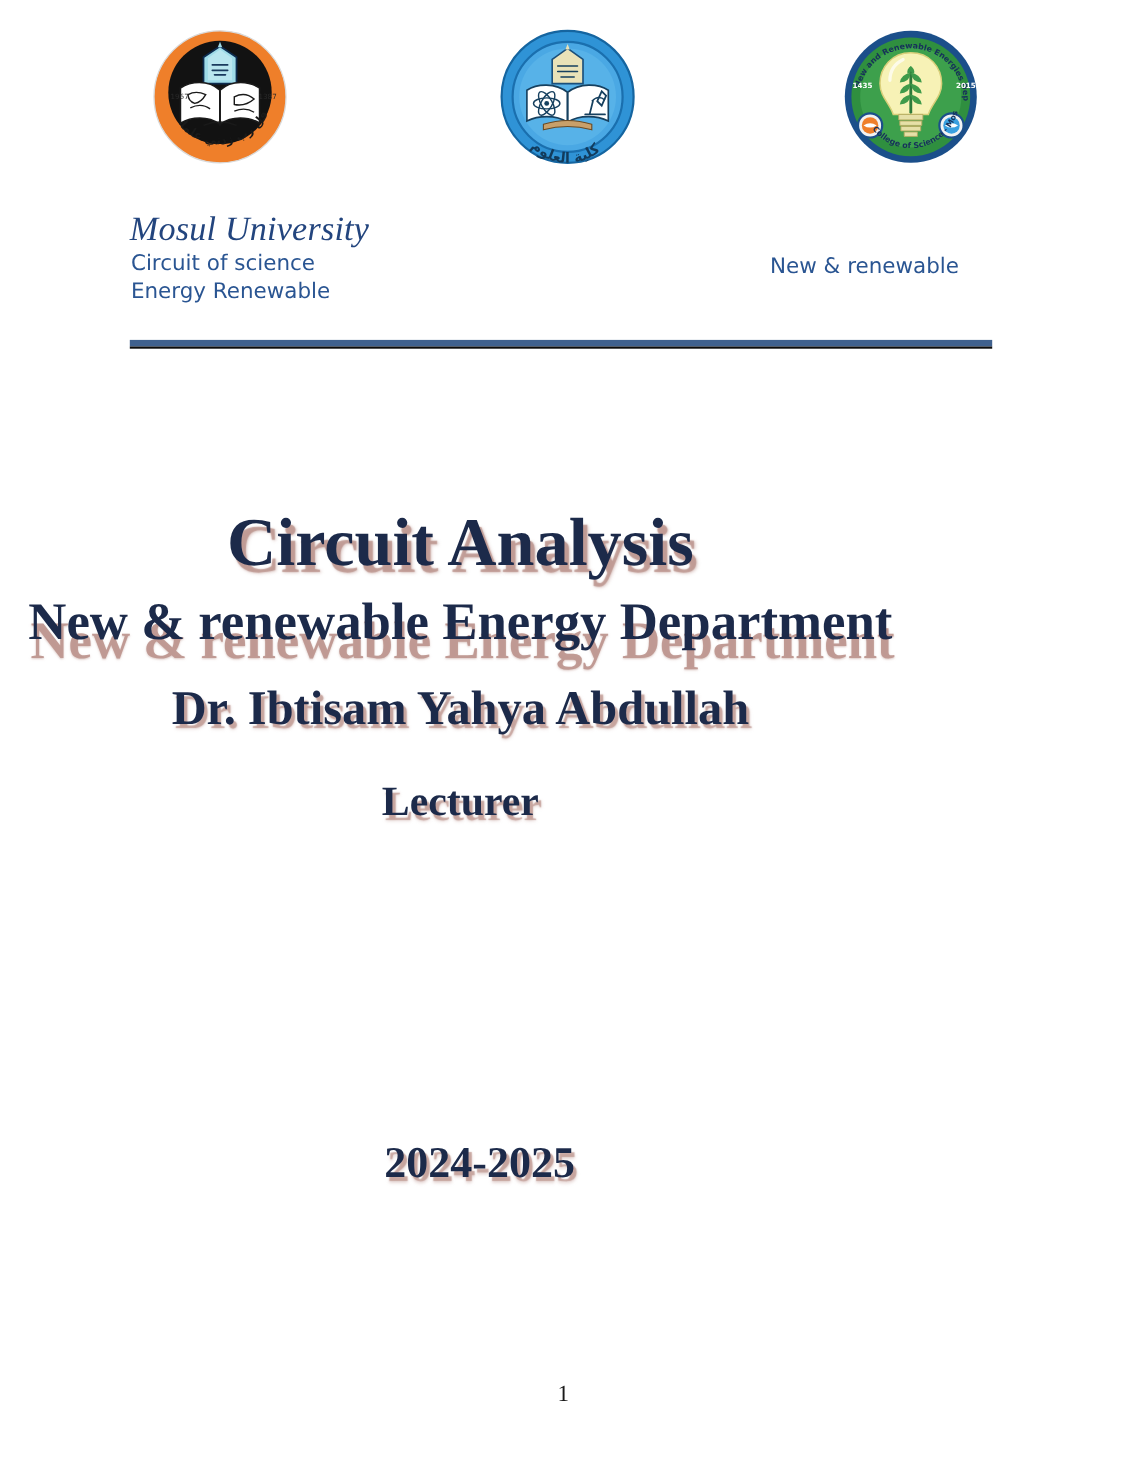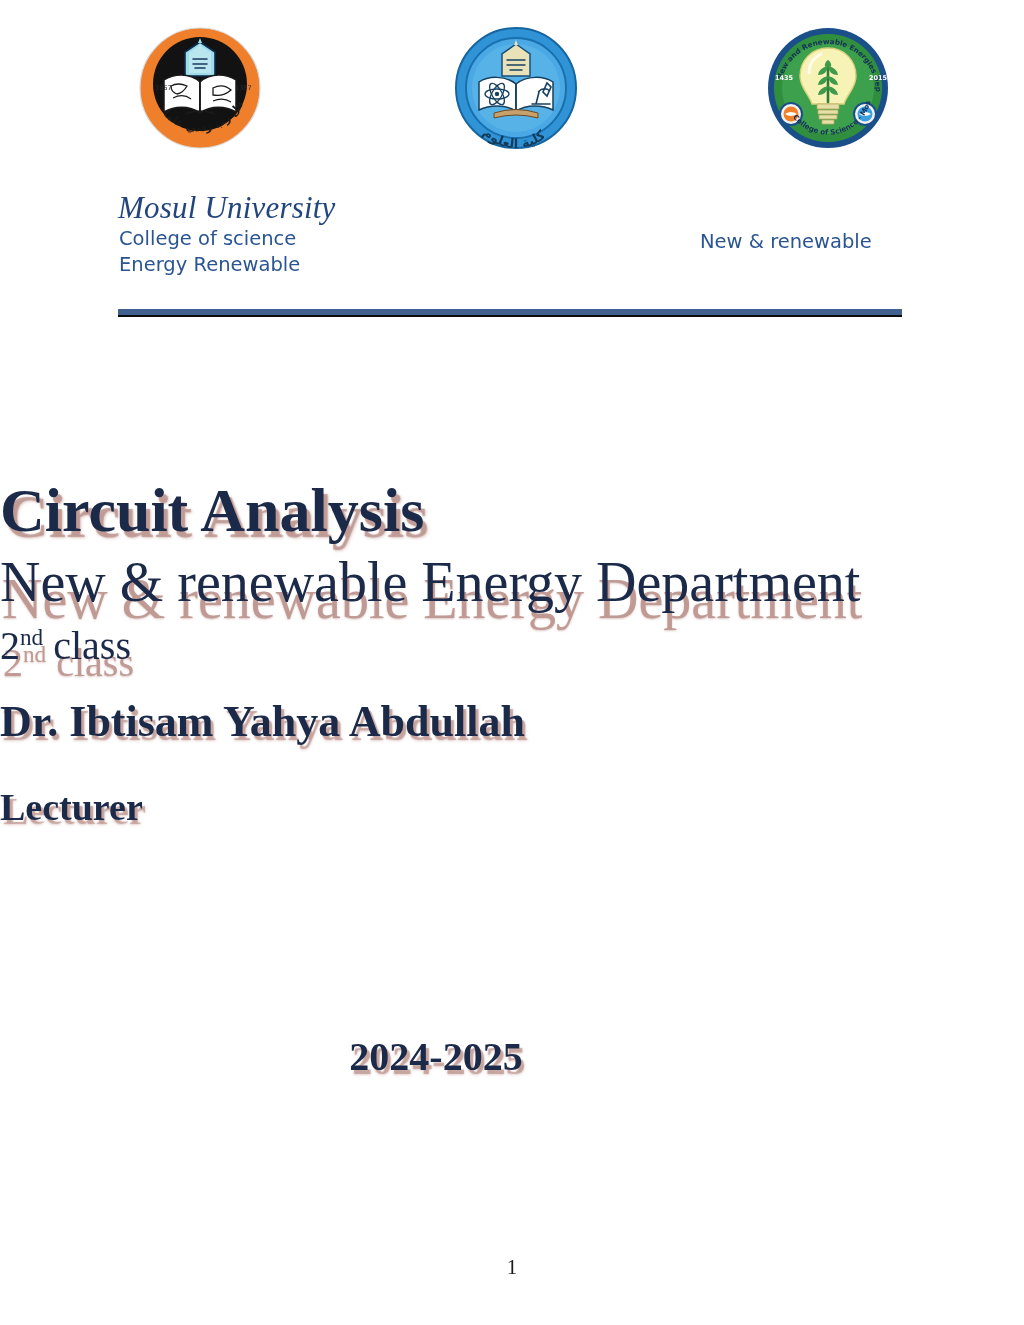--- a/index.html
+++ b/index.html
@@ -99,23 +99,23 @@
     left: 0; top: 6px;
     width: 100%;
     height: 2px;
     background: #0c0c0c;
   }
 
   
   .title-block {
     position: absolute;
     left: 0;
-    top: 471px;
+    top: 455px;
     width: 837px;
-    text-align: left;
+    text-align: center;
   }
 
   .ln {
     display: block;
     color: #1c2a4a;
     font-family: "Liberation Serif", "DejaVu Serif", serif;
     white-space: nowrap;
   }
 
   
@@ -123,22 +123,22 @@
     font-size: 62px;
     font-weight: 700;
     line-height: 78px;
     text-shadow:
        4px 6px 1px rgba(186,146,139,0.85),
        5px 7px 3px rgba(186,146,139,0.45);
   }
 
   
   .ln-dept {
-    font-size: 56px;
-    font-weight: 400;
+    font-size: 48px;
+    font-weight: 700;
     line-height: 66px;
     text-shadow:
        2px 17px 0px rgba(190,151,144,0.95),
        2px 18px 2px rgba(190,151,144,0.55);
   }
 
   
   .ln-class {
     font-size: 40px;
     font-weight: 400;
@@ -307,40 +307,39 @@
       </text>
       <text x="14" y="62" font-family="'DejaVu Sans', sans-serif" font-size="6.5" fill="#ffffff" font-weight="bold">1435</text>
       <text x="108" y="62" font-family="'DejaVu Sans', sans-serif" font-size="6.5" fill="#ffffff" font-weight="bold">2015</text>
     </svg>
 
   </div>
 
   <div class="hdr-univ">Mosul University</div>
 
   <div class="hdr-left">
-    <div>College of science</div>
+    <div>Circuit of science</div>
     <div>Energy Renewable</div>
   </div>
 
   <div class="hdr-right">
     <div>New &amp; renewable</div>
   </div>
 
   <div class="hdr-rule">
     <div class="bar"></div>
     <div class="edge"></div>
   </div>
 
   <div class="title-block">
 
     <span class="ln ln-title">Circuit Analysis</span>
 
     <span class="ln ln-dept">New &amp; renewable Energy Department</span>
 
-    <span class="ln ln-class"><span>2</span><sup>nd</sup><span> class</span></span>
 
     <span class="ln ln-name">Dr. Ibtisam Yahya Abdullah</span>
 
     <span class="ln ln-lecturer">Lecturer</span>
 
   </div>
 
   <div class="ln-year">2024-2025</div>
 
   <div class="page-number">1</div>

